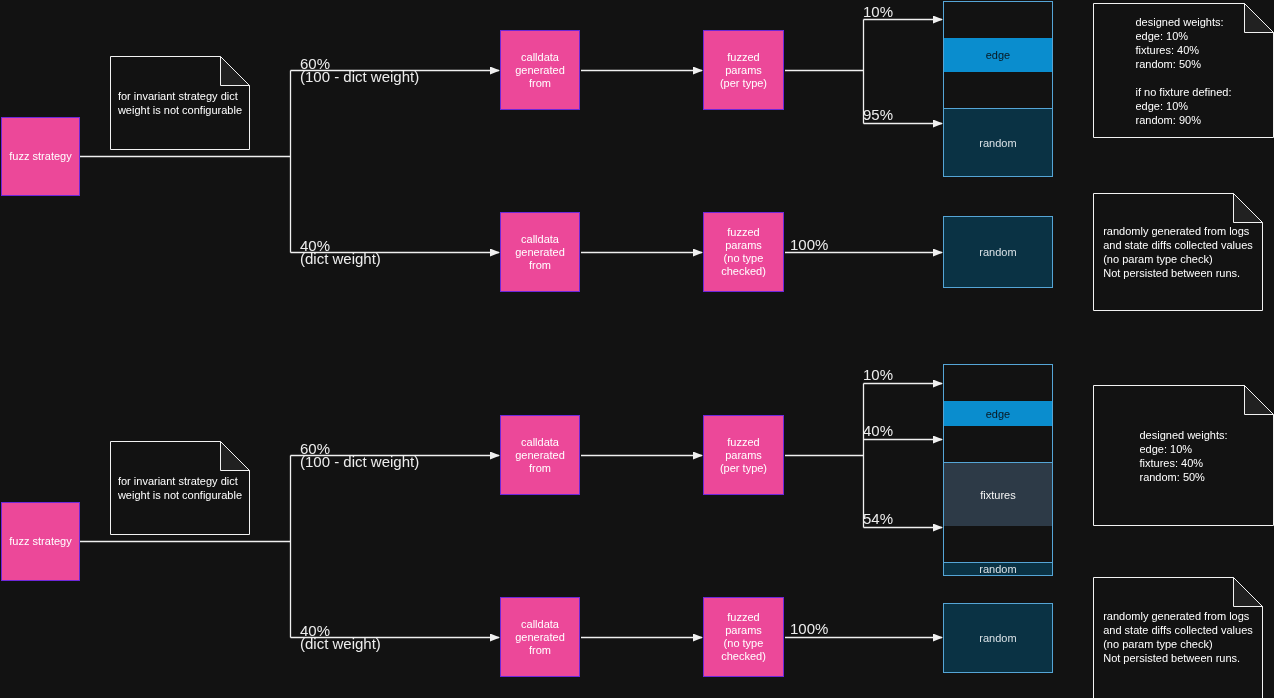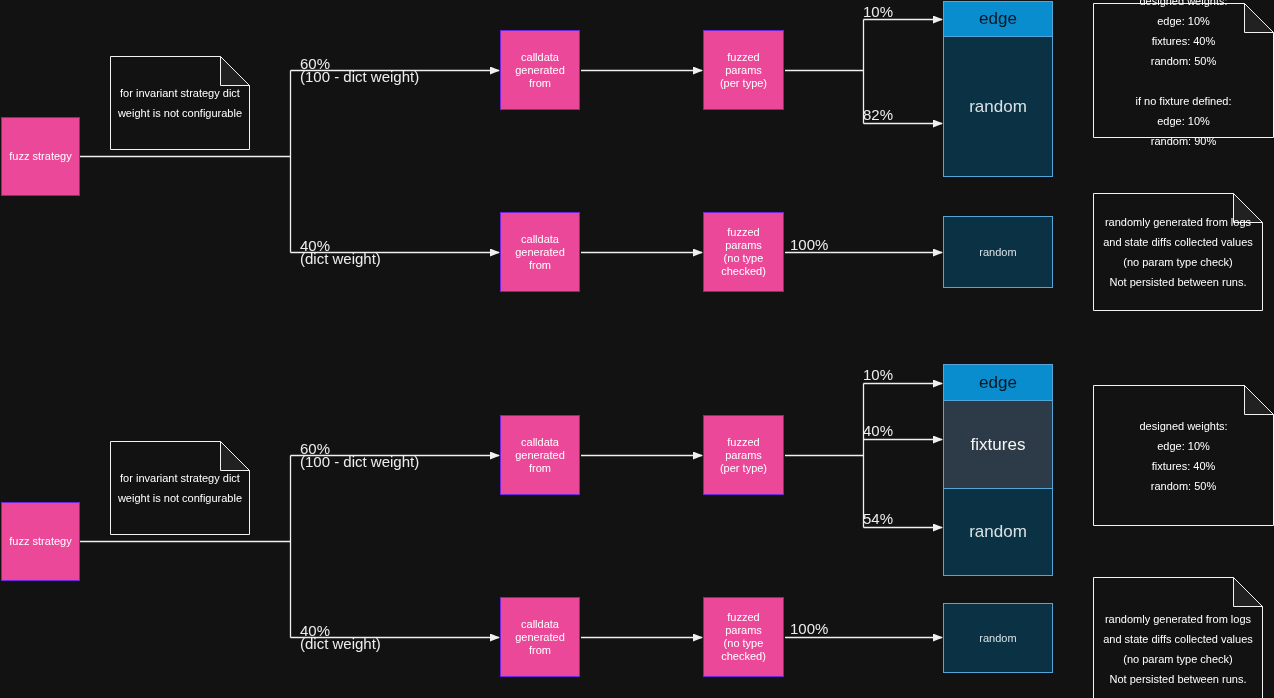--- a/index.html
+++ b/index.html
@@ -21,31 +21,31 @@
   }
   .lbl{
     position:absolute;text-align:left;color:#ededed;
     font-size:15px;line-height:13px;white-space:pre-line;
   }
   .note{position:absolute}
   .note svg{position:absolute;left:0;top:0}
   .note .ntext{
     position:absolute;left:2px;right:2px;top:0;bottom:0;
     display:flex;align-items:center;justify-content:center;
-    text-align:center;color:#ffffff;font-size:11px;line-height:20px;
+    text-align:left;color:#ffffff;font-size:11px;line-height:14px;
     white-space:pre-line;
   }
   .stack{
     position:absolute;box-sizing:border-box;
     border:1px solid #55a5d6;
     display:flex;flex-direction:column;
   }
   .seg{
     display:flex;align-items:center;justify-content:center;
-    font-size:17px;box-sizing:border-box;
+    font-size:11px;box-sizing:border-box;margin-top:36px;
   }
   .seg + .seg{border-top:1px solid #55a5d6}
   .seg.edge{background:#0a8dce;color:#081822}
   .seg.fixtures{background:#2d3a47;color:#f5f5f5}
   .seg.random{background:#0a3244;color:#d9e1e6;flex:1}
   .random-box{
     position:absolute;box-sizing:border-box;
     border:1px solid #55a5d6;background:#0a3244;color:#d9e1e6;
     display:flex;align-items:center;justify-content:center;font-size:11px;
   }
@@ -114,21 +114,21 @@
 (per type)</div>
   <div class="box" style="left:500px;top:212px;width:80px;height:80px">calldata
 generated
 from</div>
   <div class="box" style="left:703px;top:212px;width:81px;height:80px">fuzzed
 params
 (no type
 checked)</div>
 
   <div class="lbl" style="left:863px;top:5px;width:78px">10%</div>
-  <div class="lbl" style="left:863px;top:108px;width:78px">82%</div>
+  <div class="lbl" style="left:863px;top:108px;width:78px">95%</div>
 
   <div class="stack" style="left:943px;top:1px;width:110px;height:176px">
     <div class="seg edge" style="height:34px">edge</div>
     <div class="seg random">random</div>
   </div>
 
   <div class="lbl" style="left:790px;top:238px;width:120px">100%</div>
   <div class="random-box" style="left:943px;top:216px;width:110px;height:72px">random</div>
 
   <div class="note" style="left:1093px;top:3px;width:181px;height:135px">

